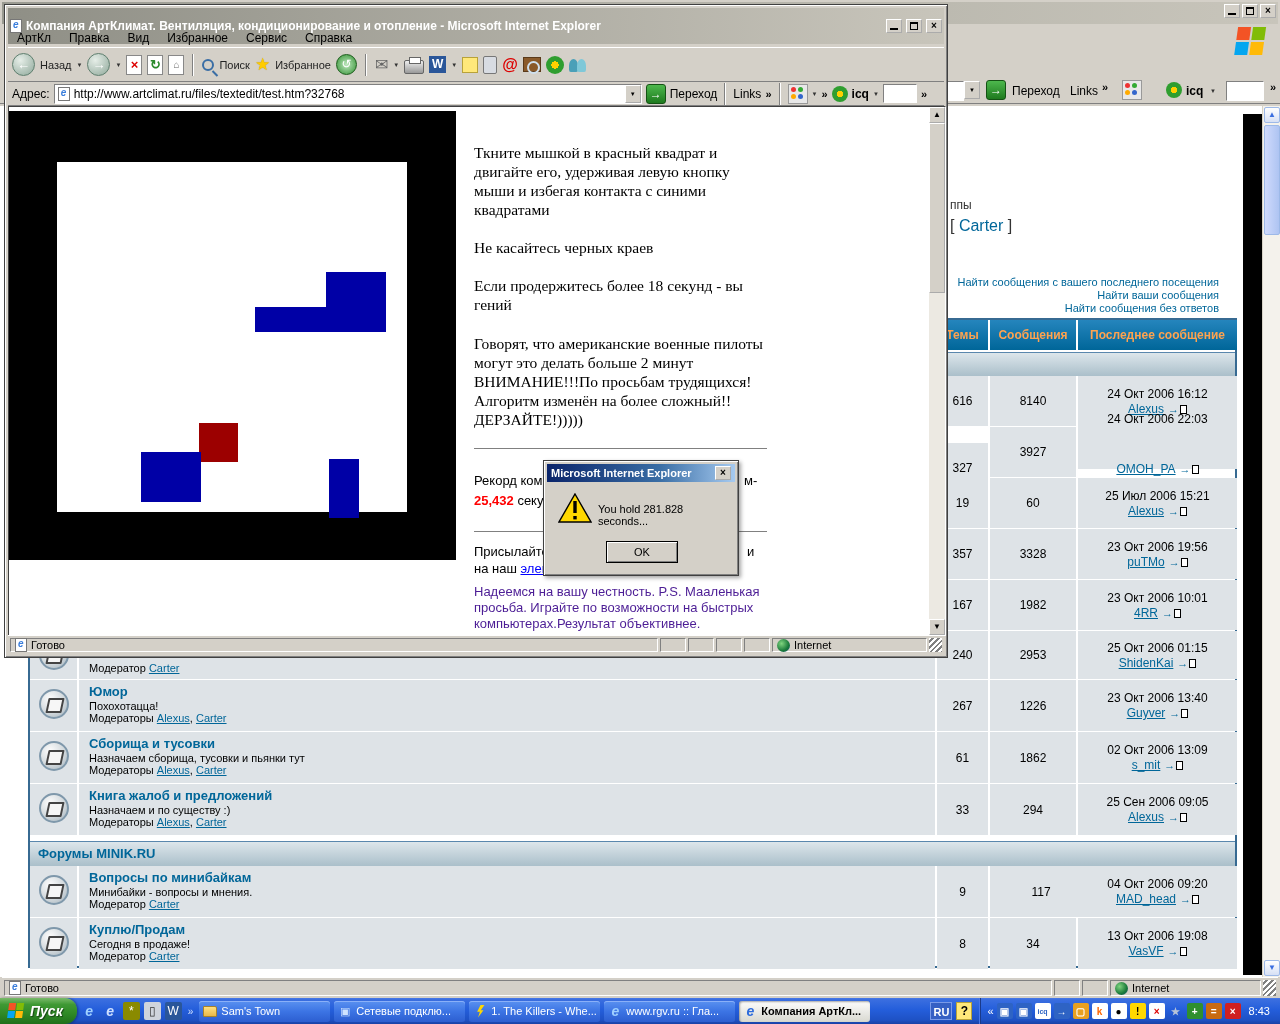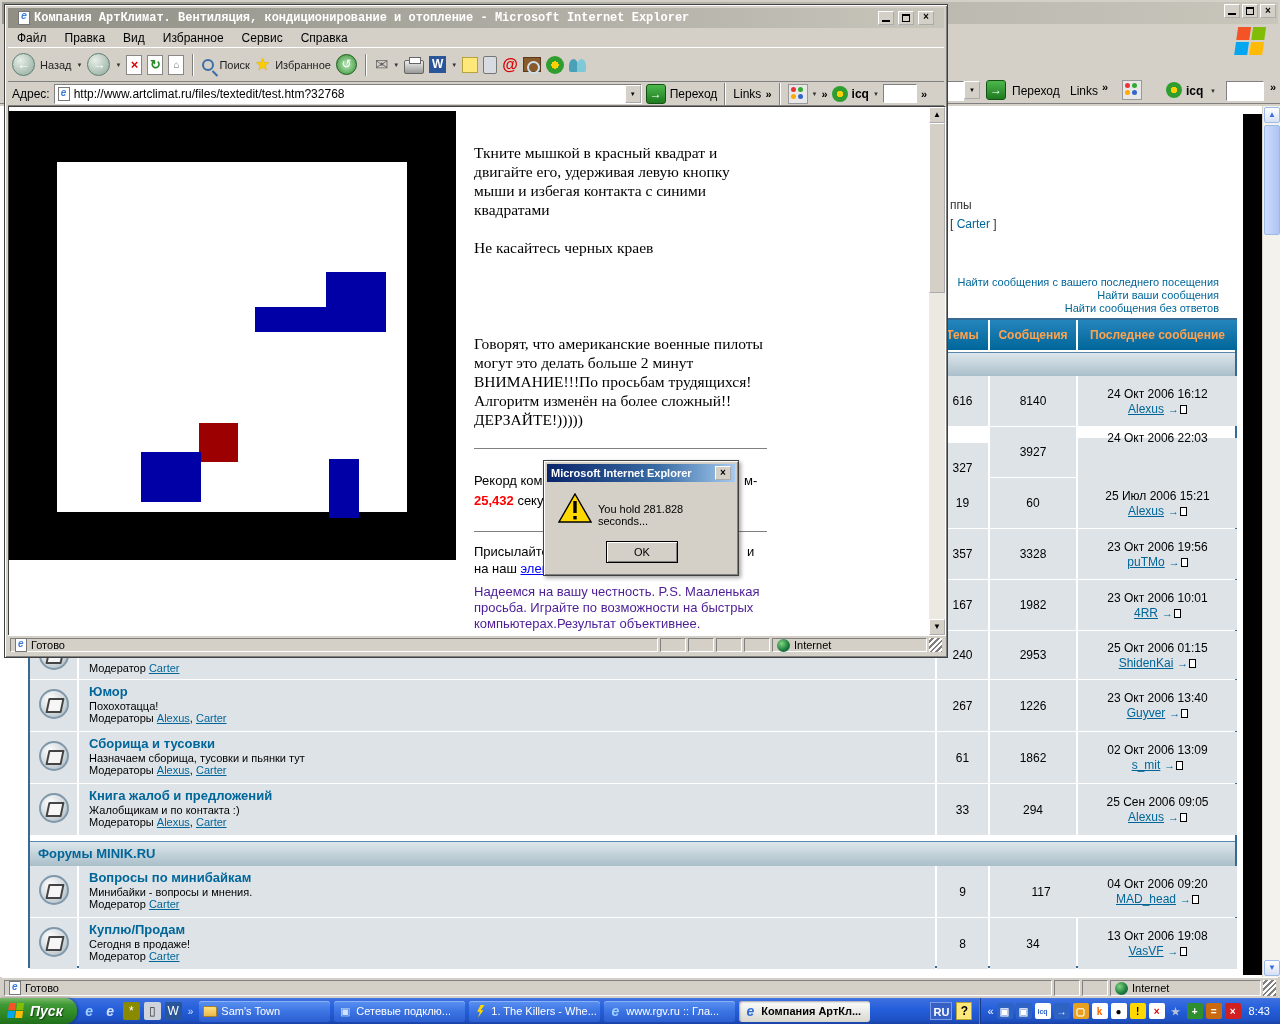--- a/index.html
+++ b/index.html
@@ -35,21 +35,21 @@
   .links-chev { font-weight:bold; font-size:11px; color:#000; }
   .dots-icon { width:20px; height:20px; background:#e8e8e8; border:1px solid #999; position:relative; }
   .dots-icon i { position:absolute; width:5px; height:5px; border-radius:50%; }
   .flower { width:16px; height:16px; border-radius:50%;
     background:radial-gradient(circle at 50% 50%, #ffd000 0 28%, #2f9e2f 30% 100%); }
   .mini-input { background:#fff; border:1px solid; border-color:#808080 #fff #fff #808080; }
 
   #bg-content { left:0; top:106px; width:1262px; height:871px; background:#fff; }
   #bg-blackstrip { left:1243px; top:8px; width:19px; height:861px; background:#000; }
   #bg-frag-top { left:950px; top:92px; font-size:12px; color:#333; }
-  #bg-frag-carter { left:950px; top:111px; font-size:12px; color:#333; }
+  #bg-frag-carter { left:950px; top:111px; font-size:16px; color:#333; }
   #bg-frag-carter a { color:#069; text-decoration:none; }
   #bg-searchlinks { right:43px; top:170px; text-align:right; font-size:11px; line-height:13px; }
   #bg-searchlinks a { color:#069; text-decoration:none; display:block; }
 
   #forum-table { left:28px; top:212px; width:1209px; height:650px;
     border:2px solid #376a92; background:#fff; }
   .th-cell { position:absolute; height:30px; top:0;
     background:linear-gradient(#2585bd,#006699); color:#ffa34f; font-weight:bold;
     font-size:12px; text-align:center; line-height:30px; }
   .catbar { position:absolute; background:linear-gradient(#dde6eb,#aabfca);
@@ -88,23 +88,23 @@
     background:radial-gradient(circle at 35% 35%, #7fd47f, #1a7a3a 60%, #0a4a6a); }
   .iepage { width:12px; height:14px; background:#fff; border:1px solid #777; position:relative; }
   .iepage::after { content:"e"; position:absolute; left:2px; top:-1px; font-size:10px;
     font-weight:bold; font-style:italic; color:#3a7edc; }
   .grip { margin-left:auto; width:13px; background:
     repeating-linear-gradient(135deg,#fff 0 2px,#808080 2px 4px); }
 
   
   #fw { left:4px; top:4px; width:944px; height:654px; background:#d4d0c8;
     border:1px solid #404040; box-shadow:inset 1px 1px 0 #fff, inset -1px -1px 0 #808080; }
-  #fw-title { left:3px; top:3px; right:3px; height:20px;
+  #fw-title { left:3px; top:3px; right:3px; height:36px;
     background:linear-gradient(90deg,#8f8f86,#c8c5bb); display:flex; align-items:center;
-    padding:0 10px; gap:4px;font-family:Liberation Mono, monospace; }
+    padding:0 2px; gap:4px; }
   #fw-title .txt { color:#fff; font-weight:bold; font-size:12px; white-space:nowrap;
     overflow:hidden; flex:1; }
   #fw-menu { left:3px; top:24px; right:3px; height:19px; display:flex; align-items:center;
     font-size:12px; color:#000; border-bottom:1px solid #fff; }
   #fw-menu span { padding:2px 9px; }
   #fw-tools { left:3px; top:43px; right:3px; height:34px; display:flex; align-items:center;
     padding-left:4px; gap:5px; border-bottom:1px solid #808080; }
   .tlabel { font-size:11px; color:#222; }
   .navcirc { width:23px; height:23px; border-radius:50%;
     background:radial-gradient(circle at 35% 30%, #e6eee8, #8fa89a); border:1px solid #5f7f6f;
@@ -276,21 +276,21 @@
         <div class="cell num-cell" style="left:907px;top:56px;width:51px;height:50px;">616</div>
         <div class="cell num-cell" style="left:960px;top:56px;width:86px;height:50px;">8140</div>
         <div class="cell last-cell" style="left:1048px;top:56px;width:159px;height:50px;">
           <div>24 Окт 2006 16:12</div>
           <div><a>Alexus</a><span class="goicon">→<span class="pg"></span></span></div>
         </div>
         <div class="cell" style="left:0px;top:107px;width:47px;height:50px;"></div>
         <div class="cell" style="left:49px;top:107px;width:856px;height:50px;"></div>
         <div class="cell num-cell" style="left:907px;top:123px;width:51px;height:50px;">327</div>
         <div class="cell num-cell" style="left:960px;top:107px;width:86px;height:50px;">3927</div>
-        <div class="cell last-cell" style="left:1048px;top:118px;width:159px;height:50px;gap:36px;">
+        <div class="cell last-cell" style="left:1048px;top:99px;width:159px;height:50px;gap:36px;">
           <div>24 Окт 2006 22:03</div>
           <div><a>ОМОН_РА</a><span class="goicon">→<span class="pg"></span></span></div>
         </div>
         <div class="cell" style="left:0px;top:158px;width:47px;height:50px;"></div>
         <div class="cell" style="left:49px;top:158px;width:856px;height:50px;"></div>
         <div class="cell num-cell" style="left:907px;top:158px;width:51px;height:50px;">19</div>
         <div class="cell num-cell" style="left:960px;top:158px;width:86px;height:50px;">60</div>
         <div class="cell last-cell" style="left:1048px;top:158px;width:159px;height:50px;">
           <div>25 Июл 2006 15:21</div>
           <div><a>Alexus</a><span class="goicon">→<span class="pg"></span></span></div>
@@ -361,21 +361,21 @@
         </div>
         <div class="fic" style="left:9px;top:320px;"></div>
         <div style="position:absolute;left:59px;top:311px;width:836px;height:48px;overflow:hidden;">
           <div class="fmod" style="margin-top: 31px;">Модератор <a>Carter</a></div>
         </div>
         <div class="fic" style="left:9px;top:369px;"></div>
         <div style="position:absolute;left:59px;top:360px;width:836px;height:51px;overflow:hidden;"><a class="ftitle" style="margin-top: 4px;">Юмор</a><div class="fdesc">Похохотацца!</div><div class="fmod">Модераторы <a>Alexus</a>, <a>Carter</a></div></div>
         <div class="fic" style="left:9px;top:421px;"></div>
         <div style="position:absolute;left:59px;top:412px;width:836px;height:51px;overflow:hidden;"><a class="ftitle" style="margin-top: 4px;">Сборища и тусовки</a><div class="fdesc">Назначаем сборища, тусовки и пьянки тут</div><div class="fmod">Модераторы <a>Alexus</a>, <a>Carter</a></div></div>
         <div class="fic" style="left:9px;top:473px;"></div>
-        <div style="position:absolute;left:59px;top:464px;width:836px;height:51px;overflow:hidden;"><a class="ftitle" style="margin-top: 4px;">Книга жалоб и предложений</a><div class="fdesc">Жалобщикам и по контакта :)</div><div class="fmod">Модераторы <a>Alexus</a>, <a>Carter</a></div></div>
+        <div style="position:absolute;left:59px;top:464px;width:836px;height:51px;overflow:hidden;"><a class="ftitle" style="margin-top: 4px;">Книга жалоб и предложений</a><div class="fdesc">Назначаем и по существу :)</div><div class="fmod">Модераторы <a>Alexus</a>, <a>Carter</a></div></div>
         <div class="fic" style="left:9px;top:555px;"></div>
         <div style="position:absolute;left:59px;top:546px;width:836px;height:51px;overflow:hidden;"><a class="ftitle" style="margin-top: 4px;">Вопросы по минибайкам</a><div class="fdesc">Минибайки - вопросы и мнения.</div><div class="fmod">Модератор <a>Carter</a></div></div>
         <div class="fic" style="left:9px;top:607px;"></div>
         <div style="position:absolute;left:59px;top:598px;width:836px;height:51px;overflow:hidden;"><a class="ftitle" style="margin-top: 4px;">Куплю/Продам</a><div class="fdesc">Сегодня в продаже!</div><div class="fmod">Модератор <a>Carter</a></div></div>
         <div class="catbar" style="left:0;top:521px;width:1205px;height:25px;">
           <span>Форумы MINIK.RU</span>
         </div>
       </div>
   </div>
 
@@ -407,21 +407,21 @@
     <div class="wbtn">
         <span class="mini"></span>
       </div>
     <div class="wbtn">
         <span class="maxi"></span>
       </div>
     <div class="wbtn">×</div>
   </div>
 
   <div id="fw-menu" class="abs">
-      <span>Файл</span>
+      <span>АртКл</span>
       <span>Правка</span>
       <span>Вид</span>
       <span>Избранное</span>
       <span>Сервис</span>
       <span>Справка</span>
     </div>
 
   <div id="fw-tools" class="abs">
     <span class="navcirc">←</span>
     <span class="tlabel">Назад</span>
@@ -485,20 +485,21 @@
         <div class="gsq" style="left:269px;top:110px;width:60px;height:60px;background:#0000a6;"></div>
         <div class="gsq" style="left:198px;top:145px;width:131px;height:25px;background:#0000a6;"></div>
         <div class="gsq" style="left:142px;top:261px;width:39px;height:39px;background:#9c0000;"></div>
         <div class="gsq" style="left:84px;top:290px;width:60px;height:50px;background:#0000a6;"></div>
         <div class="gsq" style="left:272px;top:297px;width:30px;height:59px;background:#0000a6;"></div>
       </div>
     </div>
 
     <div class="game-text" style="top:36px;">Ткните мышкой в красный квадрат и двигайте его, удерживая левую кнопку мыши и избегая контакта с синими квадратами</div>
     <div class="game-text" style="top:131px;">Не касайтесь черных краев</div>
+    <div class="game-text" style="top:169px;">Если продержитесь более 18 секунд - вы гений</div>
     <div class="game-text" style="top:227px;">Говорят, что американские военные пилоты могут это делать больше 2 минут ВНИМАНИЕ!!!По просьбам трудящихся! Алгоритм изменён на более сложный!! ДЕРЗАЙТЕ!)))))</div>
 
     <div class="hr" style="top:341px;"></div>
     <span class="rfrag" style="left:465px;top:366px;">Рекорд ком</span>
     <span class="rfrag" style="left:735px;top:366px;">м-</span>
     <span class="rfrag" style="left:465px;top:386px;"><b id="rec-val">25,432</b><span> секун</span></span>
     <div class="hr" style="top:424px;"></div>
     <span class="rfrag" style="left:465px;top:437px;">Присылайте</span>
     <span class="rfrag" style="left:738px;top:437px;">и</span>
     <span class="rfrag" style="left:465px;top:454px;"><span>на наш </span><a id="send-link">элек</a></span>

